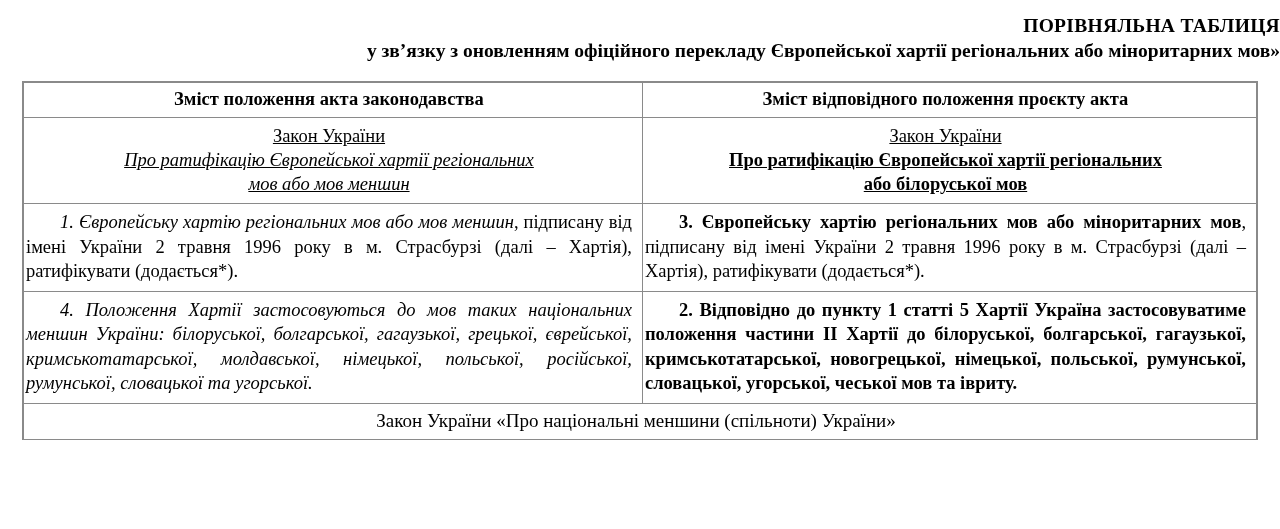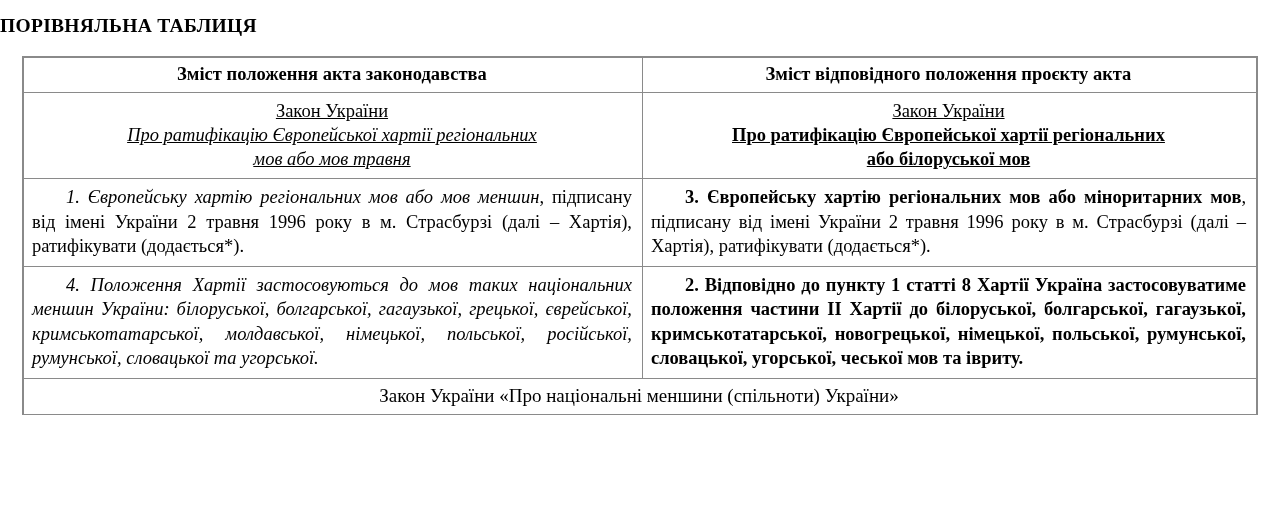--- a/index.html
+++ b/index.html
@@ -14,21 +14,21 @@
     color: #000000;
     overflow: hidden;
   }
   .page {
     width: 1280px;
     height: 529px;
     position: relative;
     box-sizing: border-box;
   }
   .doc-title {
-    text-align: left;
+    text-align: right;
     font-weight: bold;
     font-size: 19.5px;
     line-height: 25px;
     padding-top: 13px;
   }
   .doc-title .line1 { letter-spacing: 0.3px; }
   .doc-title .line2,
   .doc-title .line3 { }
   .table-wrap {
     margin: 18px 22px 0 22px;
@@ -36,21 +36,21 @@
     border-bottom: none;
   }
   table.cmp {
     width: 100%;
     border-collapse: collapse;
     table-layout: fixed;
   }
   table.cmp td {
     border: 1px solid #8a8a8a;
     vertical-align: top;
-    padding: 6px 10px 7px 8px;
+    padding: 6px 10px 7px 2px;
   }
   .col-left { width: 50.2%; }
   .col-right { width: 49.8%; }
 
   .hdr td {
     text-align: center;
     font-weight: bold;
     font-size: 18.5px;
     padding: 10px 8px 11px 8px;
     vertical-align: middle;
@@ -78,55 +78,56 @@
     padding: 8px 8px 9px 8px;
   }
 </style>
 </head>
 <body>
 
 <div class="page">
 
   <div class="doc-title">
     <div class="line1">ПОРІВНЯЛЬНА ТАБЛИЦЯ</div>
+    <div class="line3">у зв’язку з оновленням офіційного перекладу Європейської хартії регіональних або міноритарних мов»</div>
   </div>
 
   <div class="table-wrap">
     <table class="cmp">
       <colgroup>
         <col class="col-left">
         <col class="col-right">
       </colgroup>
       <tbody>
         <tr class="hdr">
           <td>Зміст положення акта законодавства</td>
           <td>Зміст відповідного положення проєкту акта</td>
         </tr>
 
         <tr>
           <td class="law-head center">
             <div class="plain">Закон України</div>
             <div class="ital">Про ратифікацію Європейської хартії регіональних</div>
-            <div class="ital">мов або мов травня</div>
+            <div class="ital">мов або мов меншин</div>
           </td>
           <td class="law-head center">
             <div class="plain">Закон України</div>
             <div class="bold">Про ратифікацію Європейської хартії регіональних</div>
             <div class="bold">або білоруської мов</div>
           </td>
         </tr>
 
         <tr>
           <td class="body-cell just indent"><span class="ital">1. Європейську хартію регіональних мов або мов меншин</span><span>, підписану від імені України 2 травня 1996 року в м. Страсбурзі (далі – Хартія), ратифікувати (додається*).</span></td>
           <td class="body-cell just indent"><span class="bold">3. Європейську хартію регіональних мов або міноритарних мов</span><span>, підписану від імені України 2 травня 1996 року в м. Страсбурзі (далі – Хартія), ратифікувати (додається*).</span></td>
         </tr>
 
         <tr>
           <td class="body-cell just indent"><span class="ital">4. Положення Хартії застосовуються до мов таких національних меншин України: білоруської, болгарської, гагаузької, грецької, єврейської, кримськотатарської, молдавської, німецької, польської, російської, румунської, словацької та угорської.</span></td>
-          <td class="body-cell just indent"><span class="bold">2. Відповідно до пункту 1 статті 8 Хартії Україна застосовуватиме положення частини ІІ Хартії до білоруської, болгарської, гагаузької, кримськотатарської, новогрецької, німецької, польської, румунської, словацької, угорської, чеської мов та івриту.</span></td>
+          <td class="body-cell just indent"><span class="bold">2. Відповідно до пункту 1 статті 5 Хартії Україна застосовуватиме положення частини ІІ Хартії до білоруської, болгарської, гагаузької, кримськотатарської, новогрецької, німецької, польської, румунської, словацької, угорської, чеської мов та івриту.</span></td>
         </tr>
 
         <tr class="full-row">
           <td colspan="2">Закон України «Про національні меншини (спільноти) України»</td>
         </tr>
       </tbody>
     </table>
   </div>
 
 </div>

